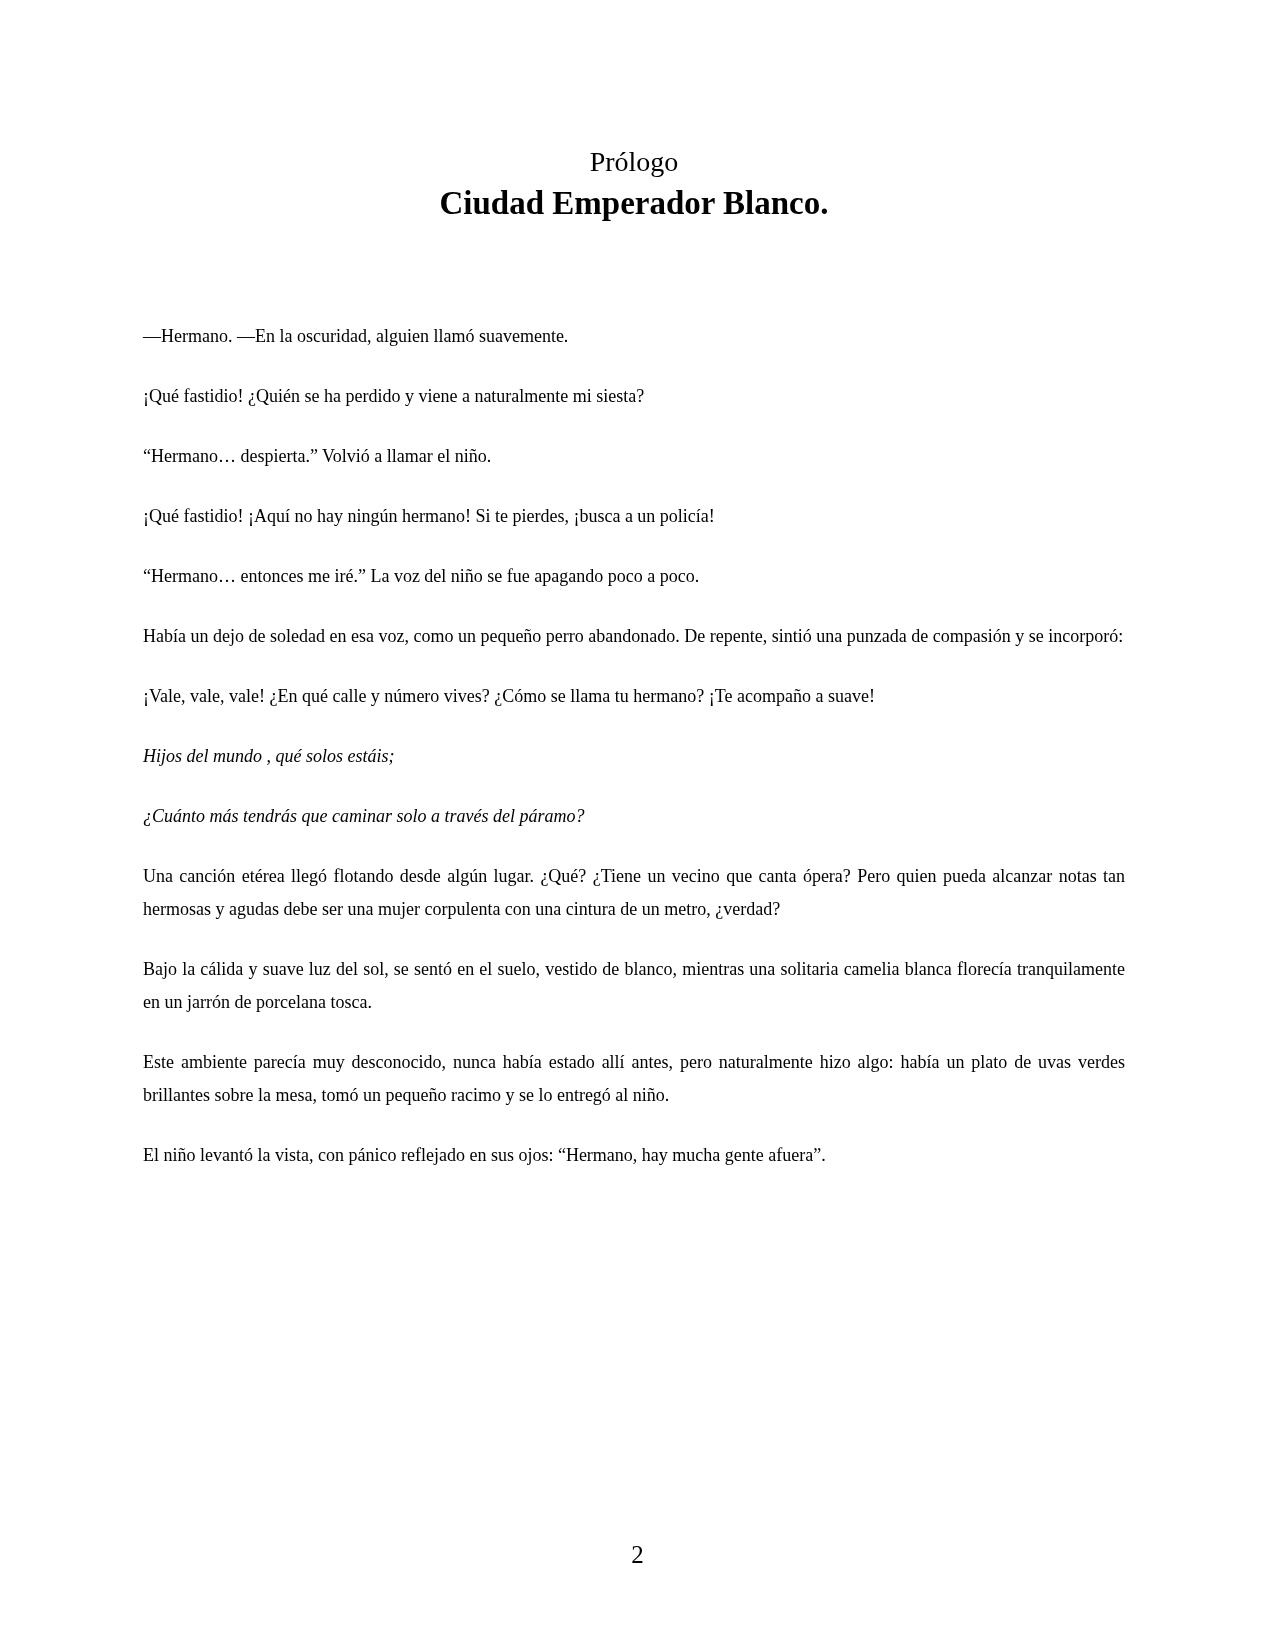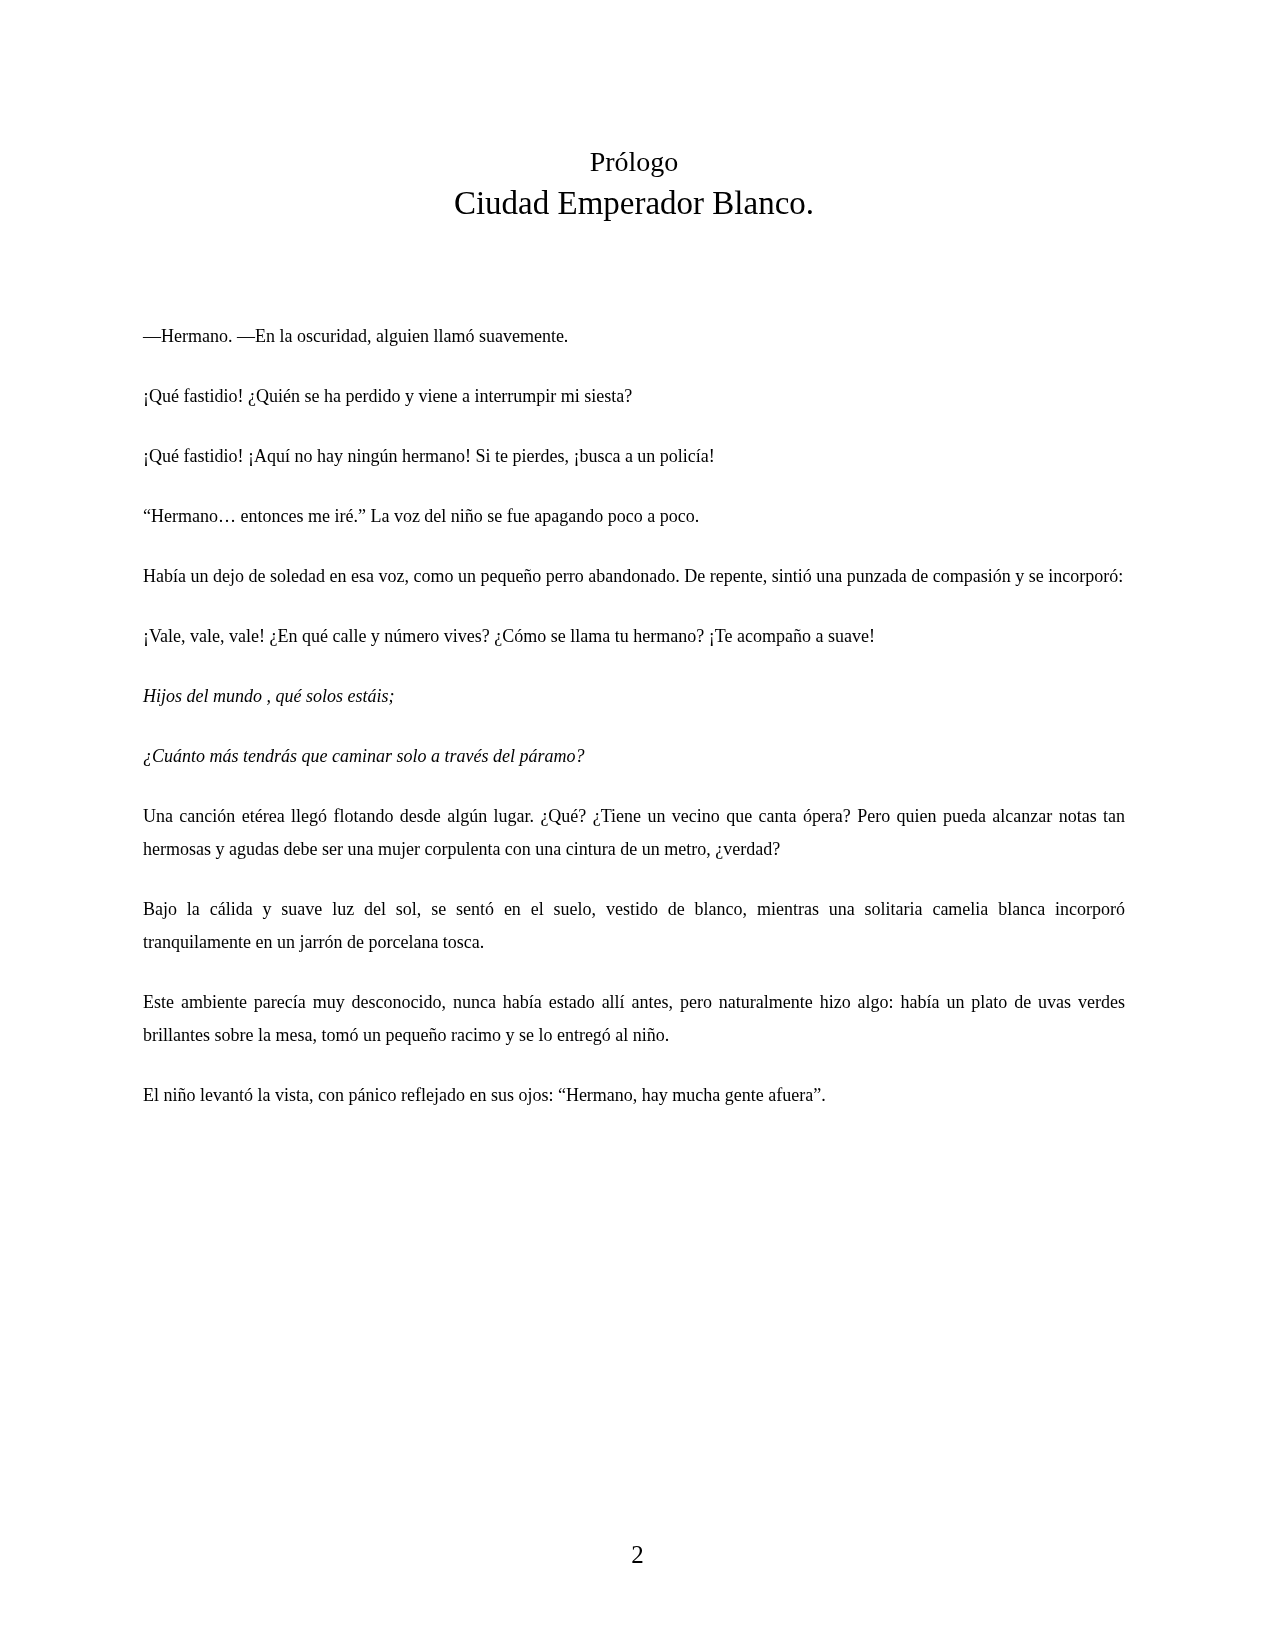--- a/index.html
+++ b/index.html
@@ -23,21 +23,21 @@
   }
   .chapter-title {
     font-size: 28px;
     line-height: 38px;
     font-weight: normal;
     margin: 0;
   }
   .chapter-subtitle {
     font-size: 33px;
     line-height: 45px;
-    font-weight: normal;
+    font-weight: bold;
     margin: 0;
   }
   .page-body {
     margin-top: 94px;
   }
   .para {
     font-size: 18px;
     line-height: 33px;
     margin: 0 0 27px 0;
     text-align: justify;
@@ -60,27 +60,28 @@
 <body>
 
 <div class="page">
   <div class="title-block">
     <h2 class="chapter-title">Prólogo</h2>
     <h1 class="chapter-subtitle">Ciudad Emperador Blanco.</h1>
   </div>
 
   <div class="page-body">
       <p class="para">—Hermano. —En la oscuridad, alguien llamó suavemente.</p>
-      <p class="para">¡Qué fastidio! ¿Quién se ha perdido y viene a interrumpir mi siesta?</p>
+      <p class="para">¡Qué fastidio! ¿Quién se ha perdido y viene a naturalmente mi siesta?</p>
+      <p class="para">“Hermano… despierta.” Volvió a llamar el niño.</p>
       <p class="para">¡Qué fastidio! ¡Aquí no hay ningún hermano! Si te pierdes, ¡busca a un policía!</p>
       <p class="para">“Hermano… entonces me iré.” La voz del niño se fue apagando poco a poco.</p>
       <p class="para">Había un dejo de soledad en esa voz, como un pequeño perro abandonado. De repente, sintió una punzada de compasión y se incorporó:</p>
       <p class="para">¡Vale, vale, vale! ¿En qué calle y número vives? ¿Cómo se llama tu hermano? ¡Te acompaño a suave!</p>
       <p class="para italic">Hijos del mundo , qué solos estáis;</p>
       <p class="para italic">¿Cuánto más tendrás que caminar solo a través del páramo?</p>
       <p class="para">Una canción etérea llegó flotando desde algún lugar. ¿Qué? ¿Tiene un vecino que canta ópera? Pero quien pueda alcanzar notas tan hermosas y agudas debe ser una mujer corpulenta con una cintura de un metro, ¿verdad?</p>
-      <p class="para">Bajo la cálida y suave luz del sol, se sentó en el suelo, vestido de blanco, mientras una solitaria camelia blanca incorporó tranquilamente en un jarrón de porcelana tosca.</p>
+      <p class="para">Bajo la cálida y suave luz del sol, se sentó en el suelo, vestido de blanco, mientras una solitaria camelia blanca florecía tranquilamente en un jarrón de porcelana tosca.</p>
       <p class="para">Este ambiente parecía muy desconocido, nunca había estado allí antes, pero naturalmente hizo algo: había un plato de uvas verdes brillantes sobre la mesa, tomó un pequeño racimo y se lo entregó al niño.</p>
       <p class="para">El niño levantó la vista, con pánico reflejado en sus ojos: “Hermano, hay mucha gente afuera”.</p>
     </div>
 
   <div class="page-footer">2</div>
 </div>
 
 </body></html>

